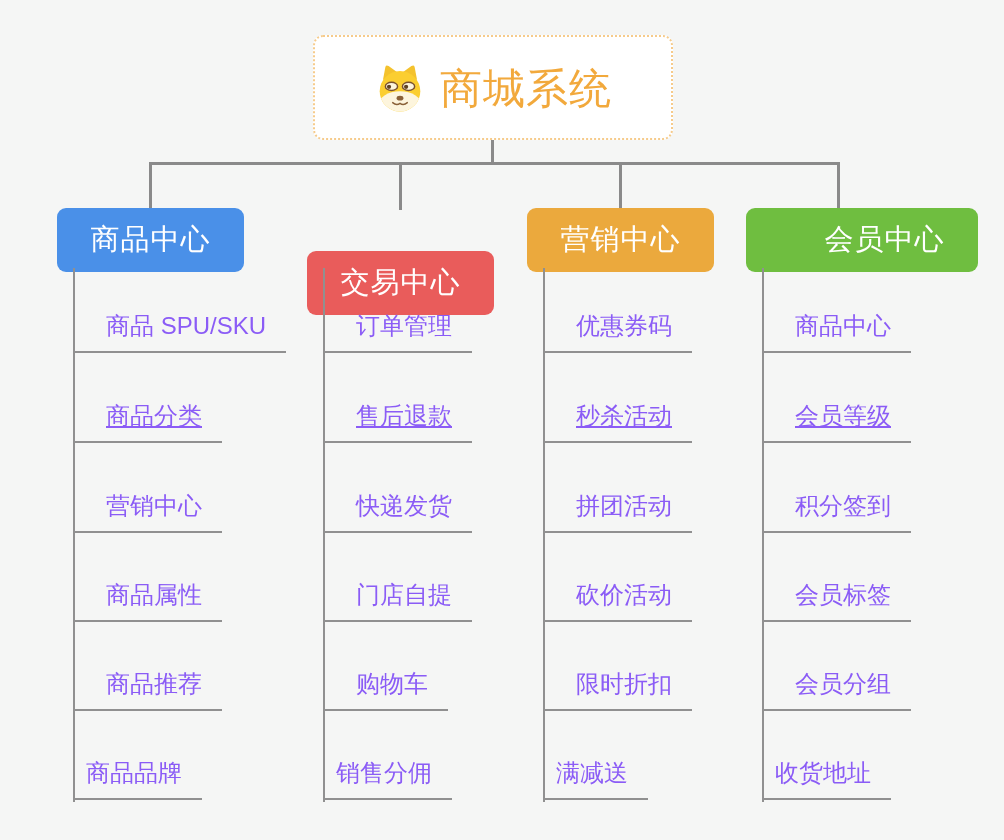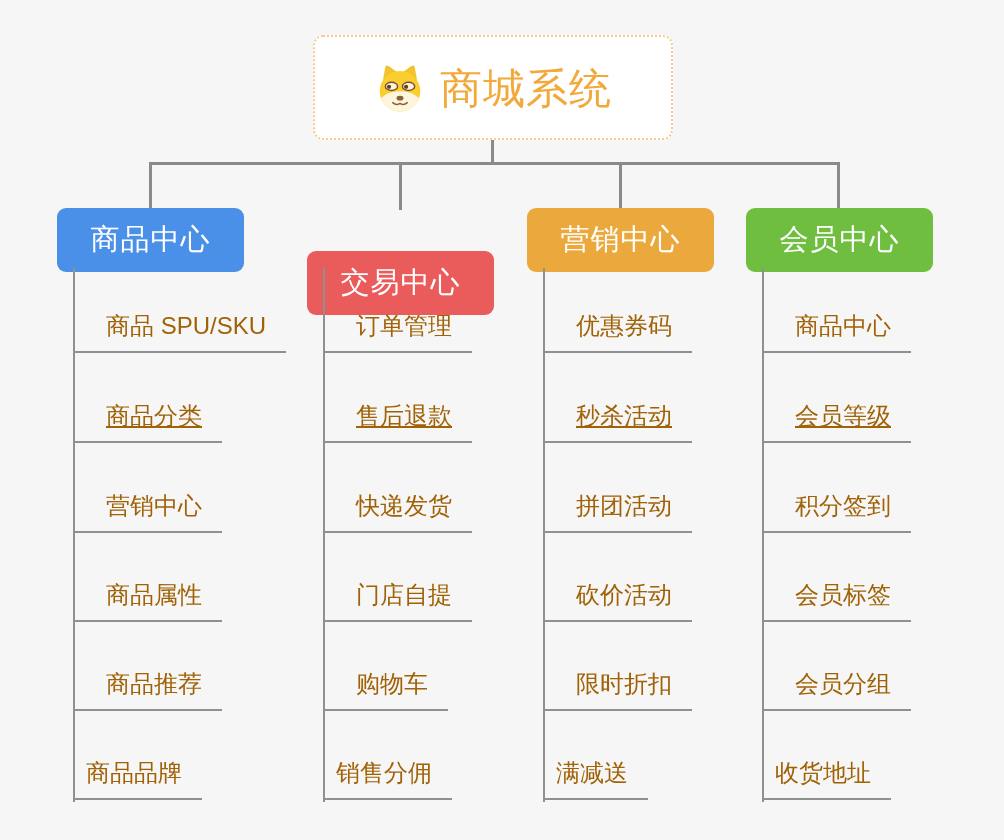--- a/index.html
+++ b/index.html
@@ -51,21 +51,21 @@
   }
   .spine {
     position: absolute; left: 0; top: 60px;
     width: 2px; height: 534px; background: #909090;
   }
   .leaf {
     position: absolute; left: 0;
     transform: translateY(-100%);
     padding: 0 20px 10px 33px;
     border-bottom: 2px solid #909090;
-    font-size: 24px; line-height: 30px; color: #a16207;
+    font-size: 24px; line-height: 30px; color: #8b5cf6;
     white-space: nowrap;
     background: transparent;
   }
   .row-1 { top: 145px; } .row-2 { top: 235px; text-decoration: underline; } .row-3 { top: 325px; }
   .row-4 { top: 414px; } .row-5 { top: 503px; } .row-6 { top: 592px; padding-left: 13px; }
 </style>
 </head>
 <body>
 
 <div class="canvas">
@@ -127,21 +127,21 @@
     <div class="spine"></div>
     <div class="leaf row-1">优惠券码</div>
     <div class="leaf row-2">秒杀活动</div>
     <div class="leaf row-3">拼团活动</div>
     <div class="leaf row-4">砍价活动</div>
     <div class="leaf row-5">限时折扣</div>
     <div class="leaf row-6">满减送</div>
   </div>
 
   <div class="branch branch-4">
-    <div class="branch-header" style="background: rgb(111, 190, 64);">会员中心</div>
+    <div class="branch-header" style="background: rgb(111, 190, 64); padding-left: 45px;">会员中心</div>
     <div class="spine"></div>
     <div class="leaf row-1">商品中心</div>
     <div class="leaf row-2">会员等级</div>
     <div class="leaf row-3">积分签到</div>
     <div class="leaf row-4">会员标签</div>
     <div class="leaf row-5">会员分组</div>
     <div class="leaf row-6">收货地址</div>
   </div>
 
 </div>

